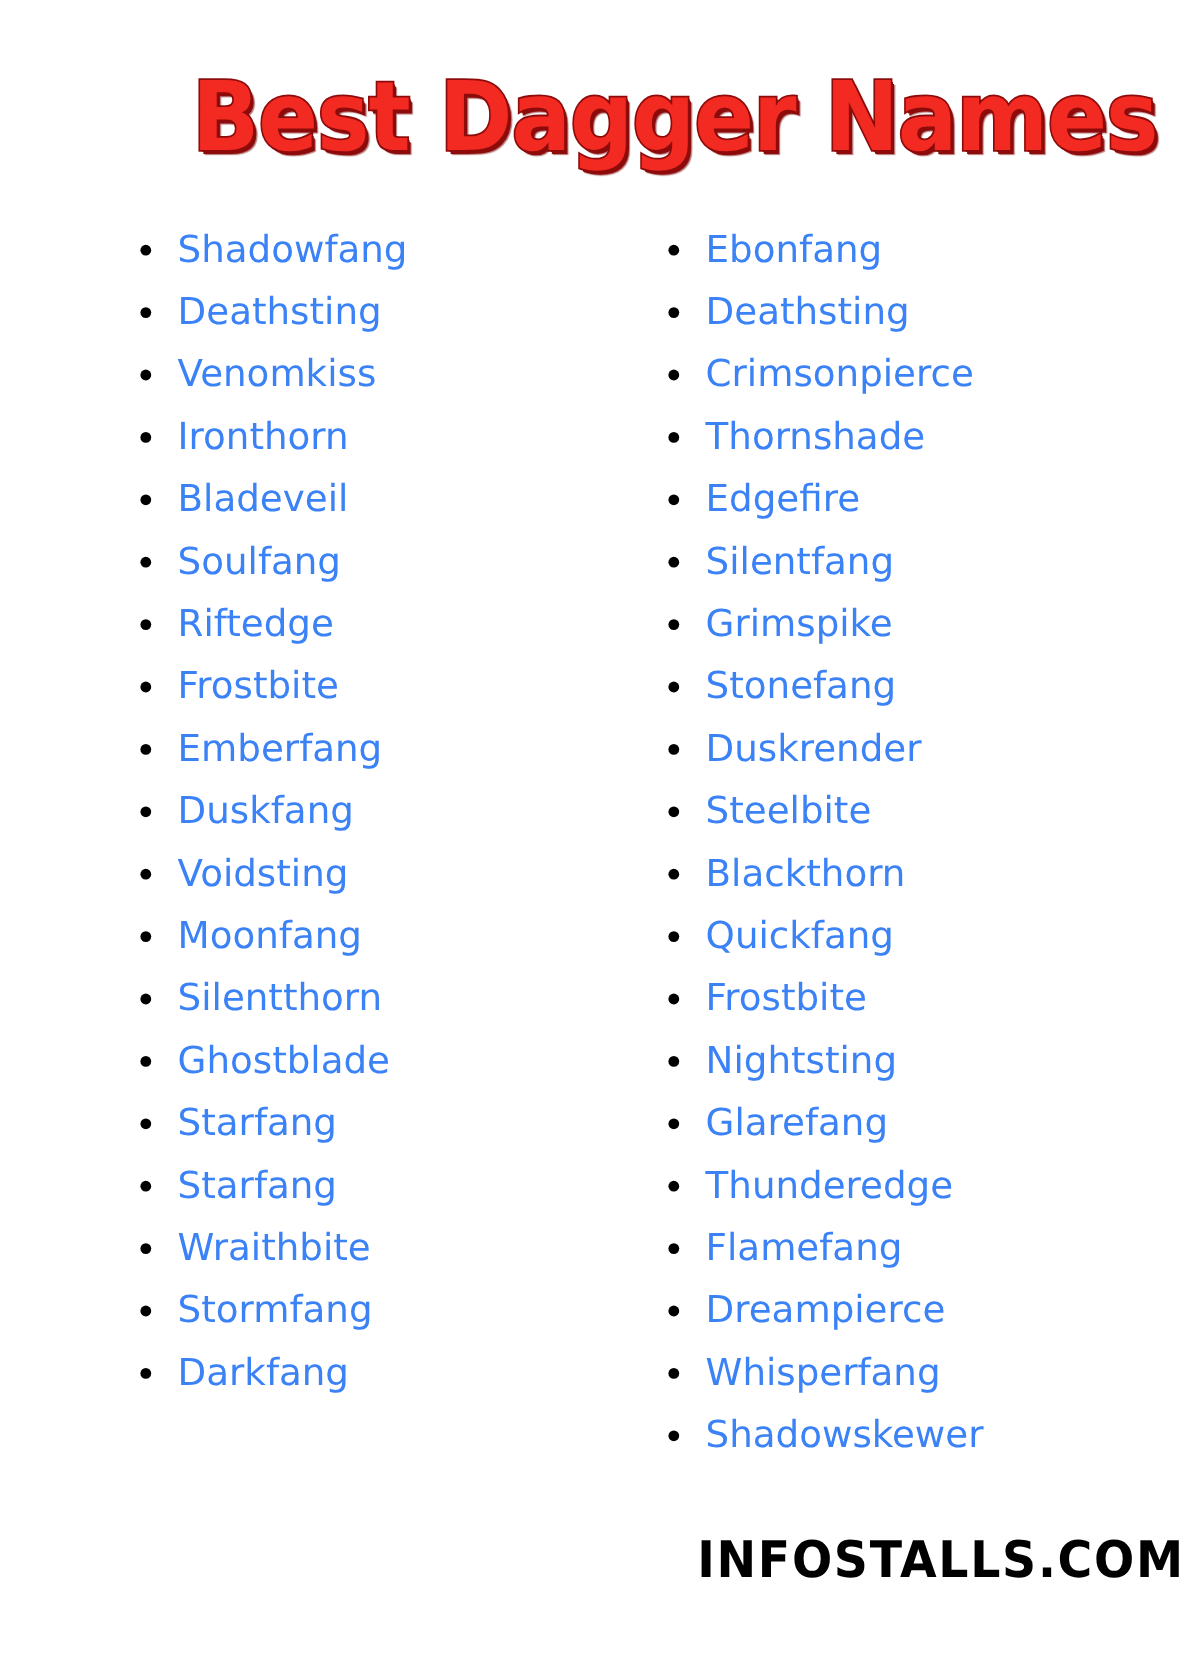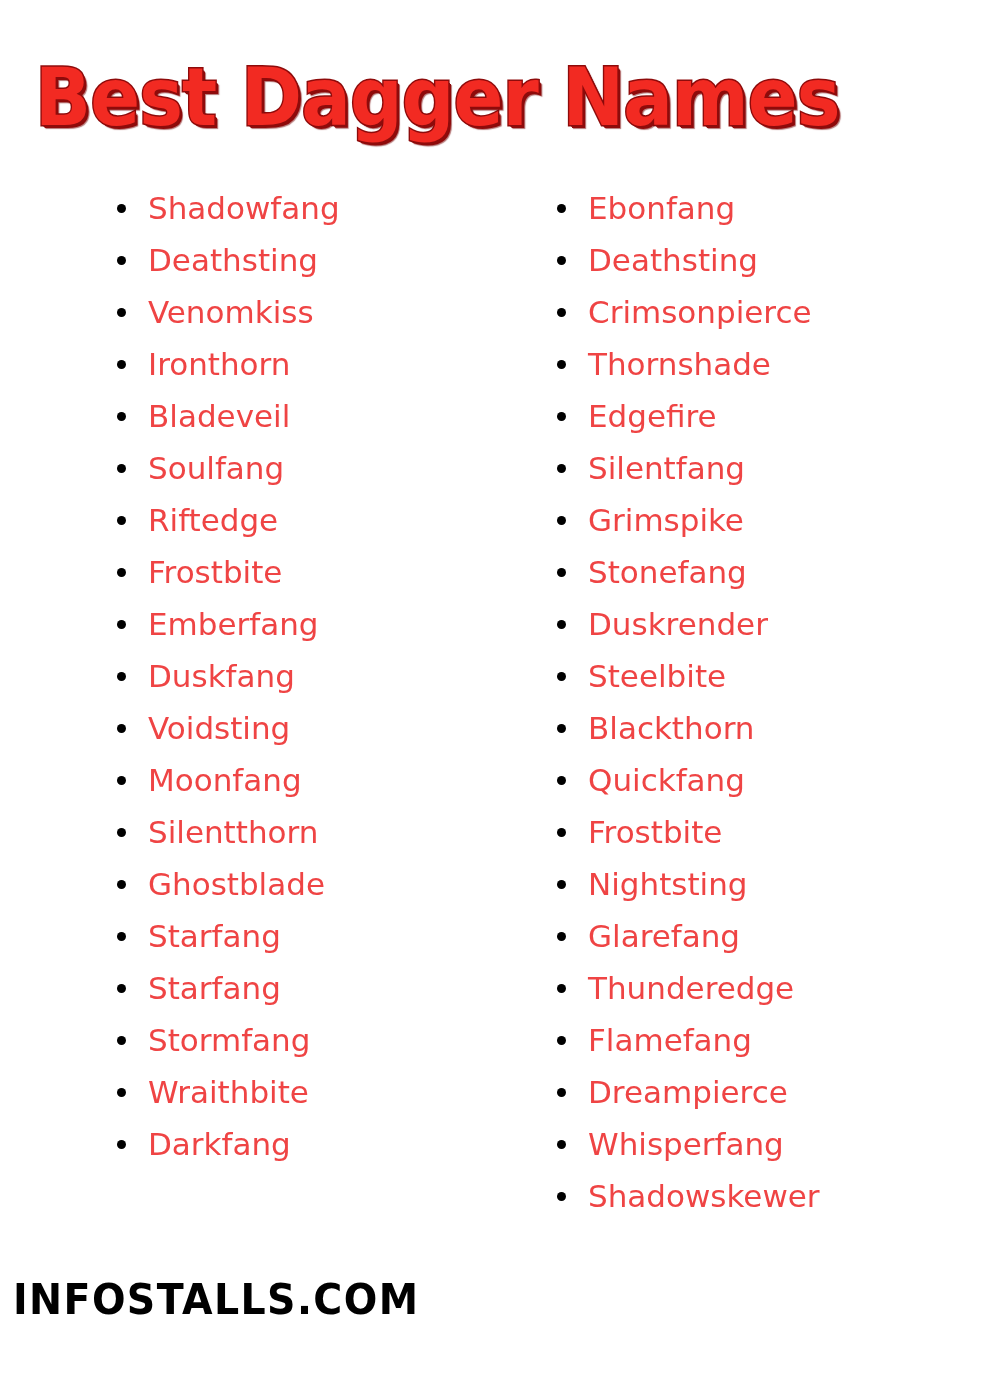--- a/index.html
+++ b/index.html
@@ -22,21 +22,21 @@
     position: relative;
     box-sizing: border-box;
   }
 
   
   .title-wrap {
     position: absolute;
     top: 58px;
     left: 0;
     width: 1000px;
-    text-align: left;
+    text-align: right;
   }
   .title {
     display: inline-block;
     font-family: "DejaVu Sans", sans-serif;
     font-size: 80px;
     line-height: 1.0;
     font-weight: 700;
     letter-spacing: -1px;
     color: #F22A22;
     transform: scaleX(0.92);
@@ -72,41 +72,41 @@
     padding: 0;
   }
   ul.name-list li {
     position: relative;
     height: 52px;
     line-height: 52px;
     padding-left: 40px;
     font-family: "DejaVu Sans", sans-serif;
     font-size: 31px;
     font-weight: 400;
-    color: #ef4444;
+    color: #3b82f6;
     white-space: nowrap;
   }
   ul.name-list li .bullet {
     position: absolute;
     left: 9px;
     top: 50%;
     width: 9px;
     height: 9px;
     margin-top: -4px;
     border-radius: 50%;
     background: #000000;
   }
 
   
   .footer {
     position: absolute;
     left: 0;
     top: 1275px;
     width: 1000px;
-    text-align: left;
+    text-align: right;
   }
   .footer .site {
     display: inline-block;
     font-family: "DejaVu Sans", sans-serif;
     font-size: 42px;
     font-weight: 700;
     letter-spacing: 1.5px;
     color: #000000;
     transform: scaleX(0.94);
     transform-origin: center center;
@@ -135,22 +135,22 @@
           <li><span class="bullet"></span><span>Riftedge</span></li>
           <li><span class="bullet"></span><span>Frostbite</span></li>
           <li><span class="bullet"></span><span>Emberfang</span></li>
           <li><span class="bullet"></span><span>Duskfang</span></li>
           <li><span class="bullet"></span><span>Voidsting</span></li>
           <li><span class="bullet"></span><span>Moonfang</span></li>
           <li><span class="bullet"></span><span>Silentthorn</span></li>
           <li><span class="bullet"></span><span>Ghostblade</span></li>
           <li><span class="bullet"></span><span>Starfang</span></li>
           <li><span class="bullet"></span><span>Starfang</span></li>
+          <li><span class="bullet"></span><span>Wraithbite</span></li>
           <li><span class="bullet"></span><span>Stormfang</span></li>
-          <li><span class="bullet"></span><span>Wraithbite</span></li>
           <li><span class="bullet"></span><span>Darkfang</span></li>
         </ul>
     </div>
 
     <div class="col col-right">
       <ul class="name-list">
           <li><span class="bullet"></span><span>Ebonfang</span></li>
           <li><span class="bullet"></span><span>Deathsting</span></li>
           <li><span class="bullet"></span><span>Crimsonpierce</span></li>
           <li><span class="bullet"></span><span>Thornshade</span></li>

